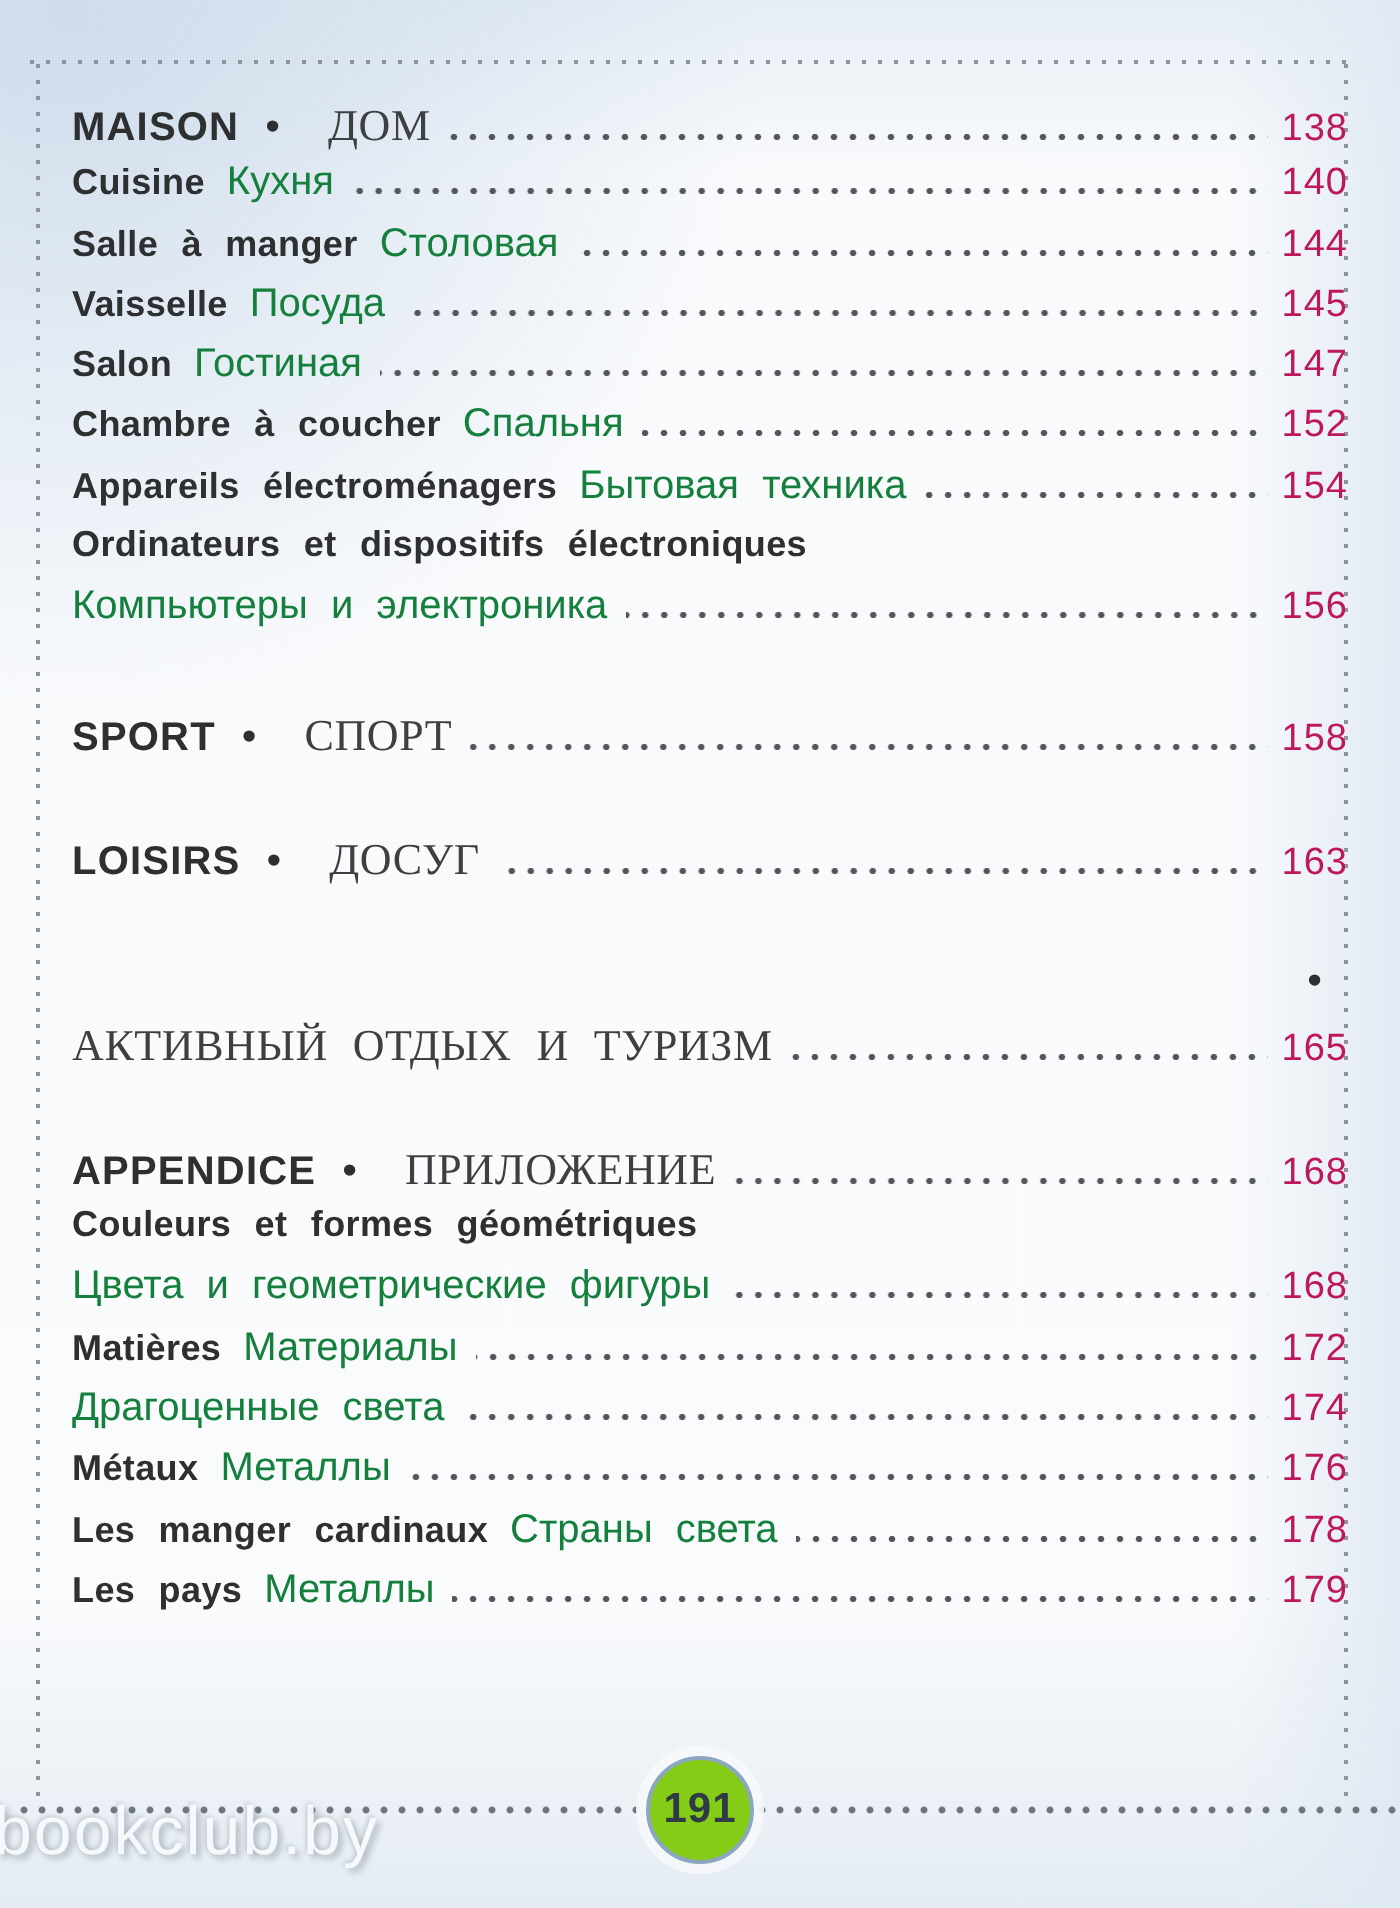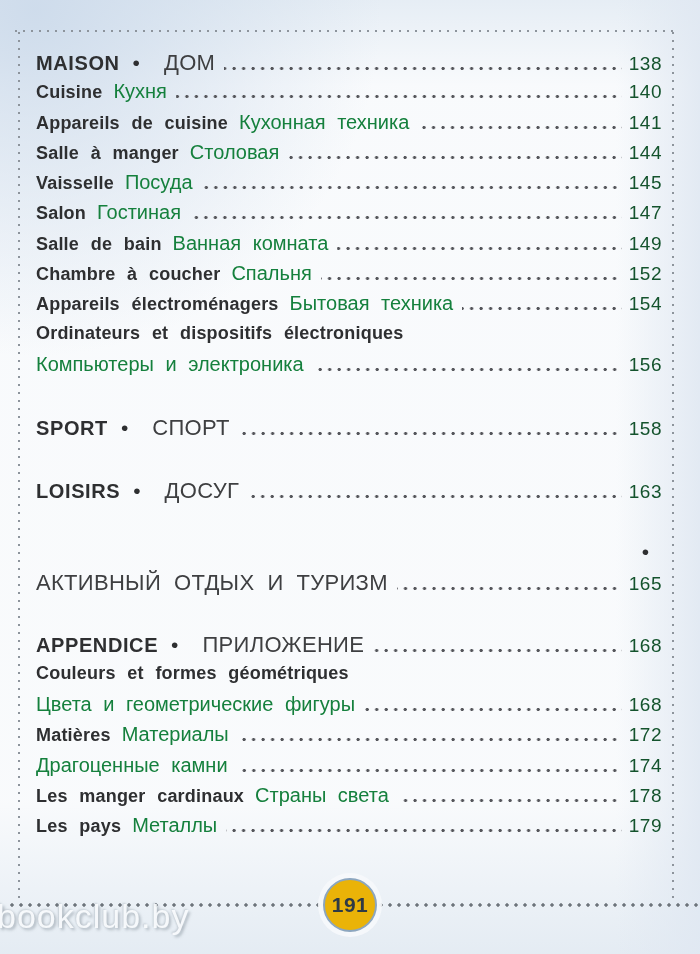--- a/index.html
+++ b/index.html
@@ -16,41 +16,41 @@
   .b-top{position:absolute;left:15px;right:24px;top:30px;height:2px;
     background:repeating-linear-gradient(to right,#8d949c 0 2px,transparent 2px 8px);}
   .b-left{position:absolute;left:18px;top:32px;height:866px;width:2px;
     background:repeating-linear-gradient(to bottom,#8d949c 0 2px,transparent 2px 8px);}
   .b-right{position:absolute;right:26px;top:32px;height:866px;width:2px;
     background:repeating-linear-gradient(to bottom,#8d949c 0 2px,transparent 2px 8px);}
   .footer-line{position:absolute;left:10px;right:2px;top:903px;height:4px;
     background-image:radial-gradient(circle at 2px 2px,#6d747b 1.4px,rgba(0,0,0,0) 2px);
     background-size:9px 4px;background-repeat:repeat-x;}
 
-  .content{position:absolute;top:50px;left:36px;right:38px;}
+  .content{position:absolute;top:50px;left:36px;right:26px;}
 
   .row{display:flex;align-items:baseline;height:30.3px;}
   .row.gap{margin-top:32px;justify-content:flex-end;}
 
   .fr{font-weight:bold;color:#2e2f31;font-size:18px;word-spacing:0.36em;
       letter-spacing:0.2px;white-space:nowrap;}
   .ru{color:#15803d;font-size:20px;word-spacing:0.30em;margin-left:11px;white-space:nowrap;}
   .ru:first-child{margin-left:0;}
   .sep{color:#2e2f31;font-size:19px;margin:0 13px;}
   .section .fr{font-size:20px;letter-spacing:0.6px;}
-  .section .ru{font-size:22px;color:#3e3f41;letter-spacing:0.3px;}
+  .section .ru{font-size:22px;color:#3e3f41;letter-spacing:0.3px;font-family:Liberation Serif, serif;}
   .section .sep{font-size:21px;}
-  .pg{font-size:19px;color:#14532d;margin-left:5px;min-width:32px;text-align:right;
+  .pg{font-size:19px;color:#be185d;margin-left:5px;min-width:32px;text-align:right;
       letter-spacing:0.5px;}
   .leader{flex:1 1 auto;min-width:14px;height:3px;margin:0 2px 0 9px;
     background-image:radial-gradient(circle at 2px 1.5px,#54555a 1.3px,rgba(0,0,0,0) 1.9px);
     background-size:9.5px 3px;background-repeat:repeat-x;background-position:right bottom;}
 
   .page-badge{position:absolute;left:323px;top:878px;width:54px;height:54px;
-    border-radius:50%;background:#eab308;border:2px solid #8ca6bf;box-sizing:border-box;
+    border-radius:50%;background:#84cc16;border:2px solid #8ca6bf;box-sizing:border-box;
     display:flex;align-items:center;justify-content:center;
     font-weight:bold;font-size:21px;color:#2e3a46;letter-spacing:0.5px;
     box-shadow:0 0 0 5px rgba(245,248,251,0.95);}
 
   .watermark{position:absolute;left:-3px;top:897px;font-size:34px;letter-spacing:1px;
     color:rgba(250,252,254,0.93);
     text-shadow:2px 2px 3px rgba(135,146,157,0.6), -1px -1px 2px rgba(150,160,170,0.4);}
 </style>
 </head>
 <body>
@@ -69,27 +69,20 @@
     <span class="pg">138</span>
   </div>
     <div class="row item">
     <span class="fr">Cuisine</span>
 
     <span class="ru">Кухня</span>
     <span class="leader"></span>
     <span class="pg">140</span>
   </div>
     <div class="row item">
-    <span class="fr">Appareils de cuisine</span>
-
-    <span class="ru">Кухонная техника</span>
-    <span class="leader"></span>
-    <span class="pg">141</span>
-  </div>
-    <div class="row item">
     <span class="fr">Salle à manger</span>
 
     <span class="ru">Столовая</span>
     <span class="leader"></span>
     <span class="pg">144</span>
   </div>
     <div class="row item">
     <span class="fr">Vaisselle</span>
 
     <span class="ru">Посуда</span>
@@ -97,27 +90,20 @@
     <span class="pg">145</span>
   </div>
     <div class="row item">
     <span class="fr">Salon</span>
 
     <span class="ru">Гостиная</span>
     <span class="leader"></span>
     <span class="pg">147</span>
   </div>
     <div class="row item">
-    <span class="fr">Salle de bain</span>
-
-    <span class="ru">Ванная комната</span>
-    <span class="leader"></span>
-    <span class="pg">149</span>
-  </div>
-    <div class="row item">
     <span class="fr">Chambre à coucher</span>
 
     <span class="ru">Спальня</span>
     <span class="leader"></span>
     <span class="pg">152</span>
   </div>
     <div class="row item">
     <span class="fr">Appareils électroménagers</span>
 
     <span class="ru">Бытовая техника</span>
@@ -177,23 +163,30 @@
   </div>
     <div class="row item">
     <span class="fr">Matières</span>
 
     <span class="ru">Материалы</span>
     <span class="leader"></span>
     <span class="pg">172</span>
   </div>
     <div class="row item">
 
-    <span class="ru">Драгоценные камни</span>
+    <span class="ru">Драгоценные света</span>
     <span class="leader"></span>
     <span class="pg">174</span>
+  </div>
+    <div class="row item">
+    <span class="fr">Métaux</span>
+
+    <span class="ru">Металлы</span>
+    <span class="leader"></span>
+    <span class="pg">176</span>
   </div>
     <div class="row item">
     <span class="fr">Les manger cardinaux</span>
 
     <span class="ru">Страны света</span>
     <span class="leader"></span>
     <span class="pg">178</span>
   </div>
     <div class="row item">
     <span class="fr">Les pays</span>

